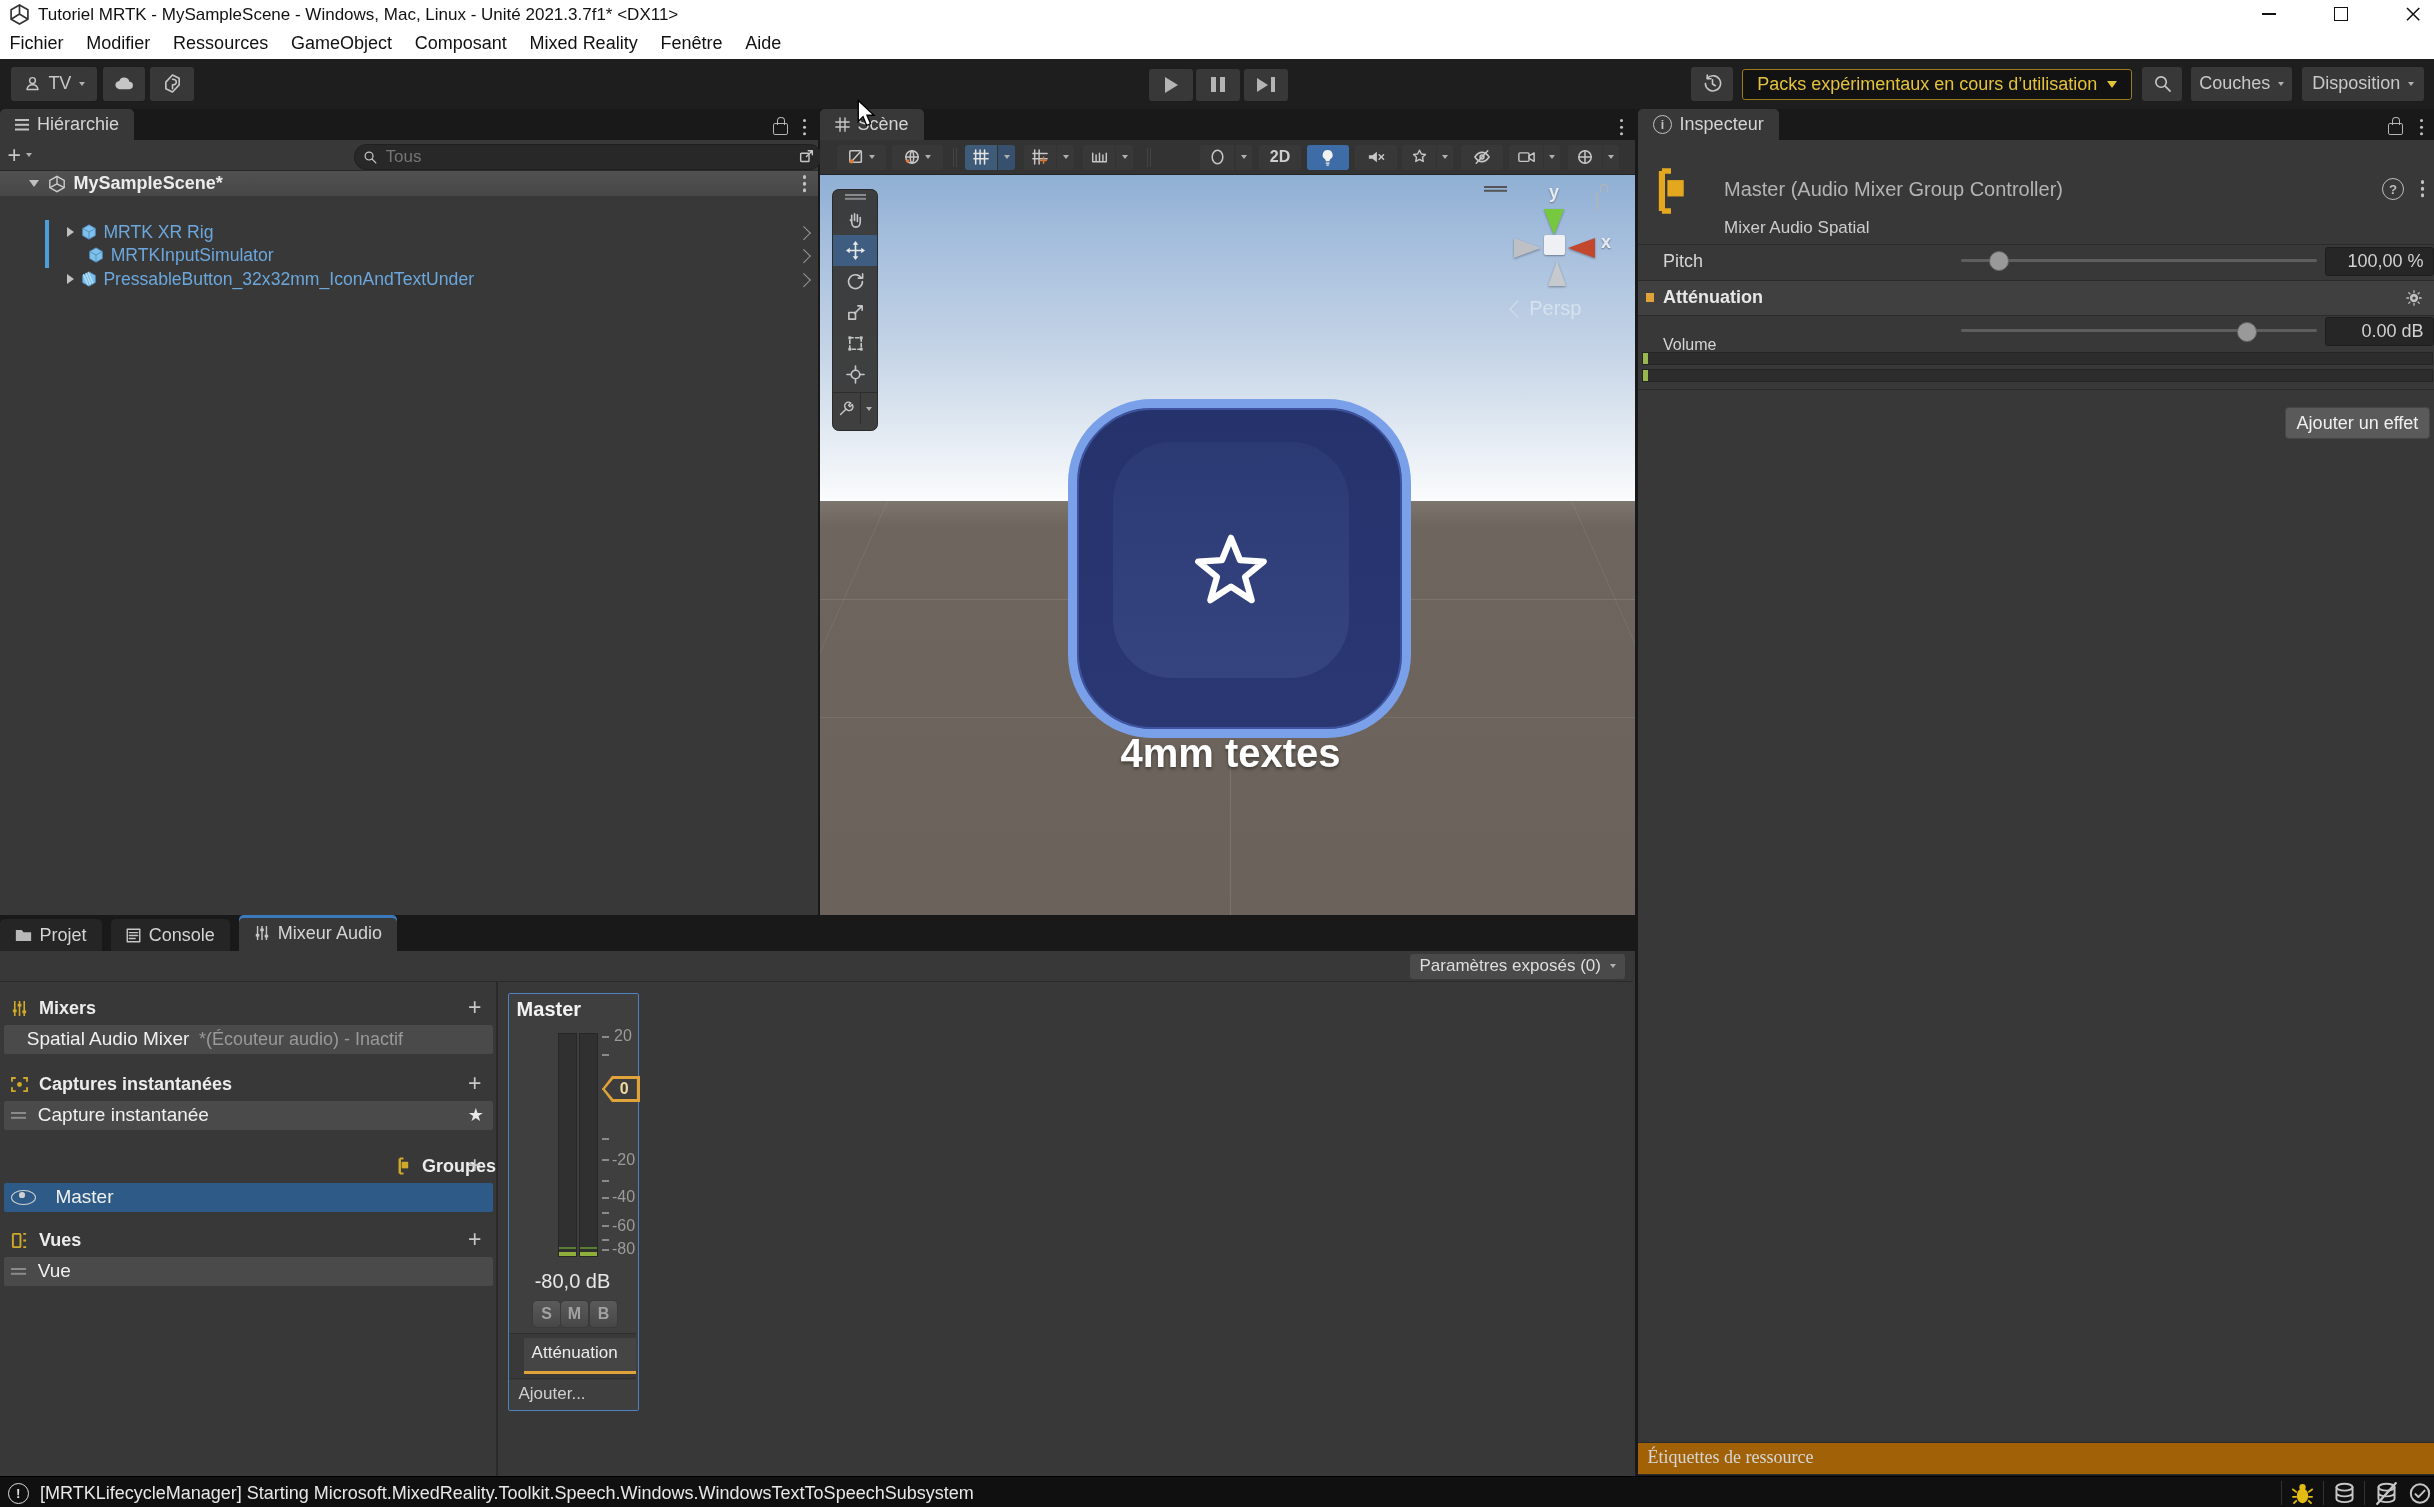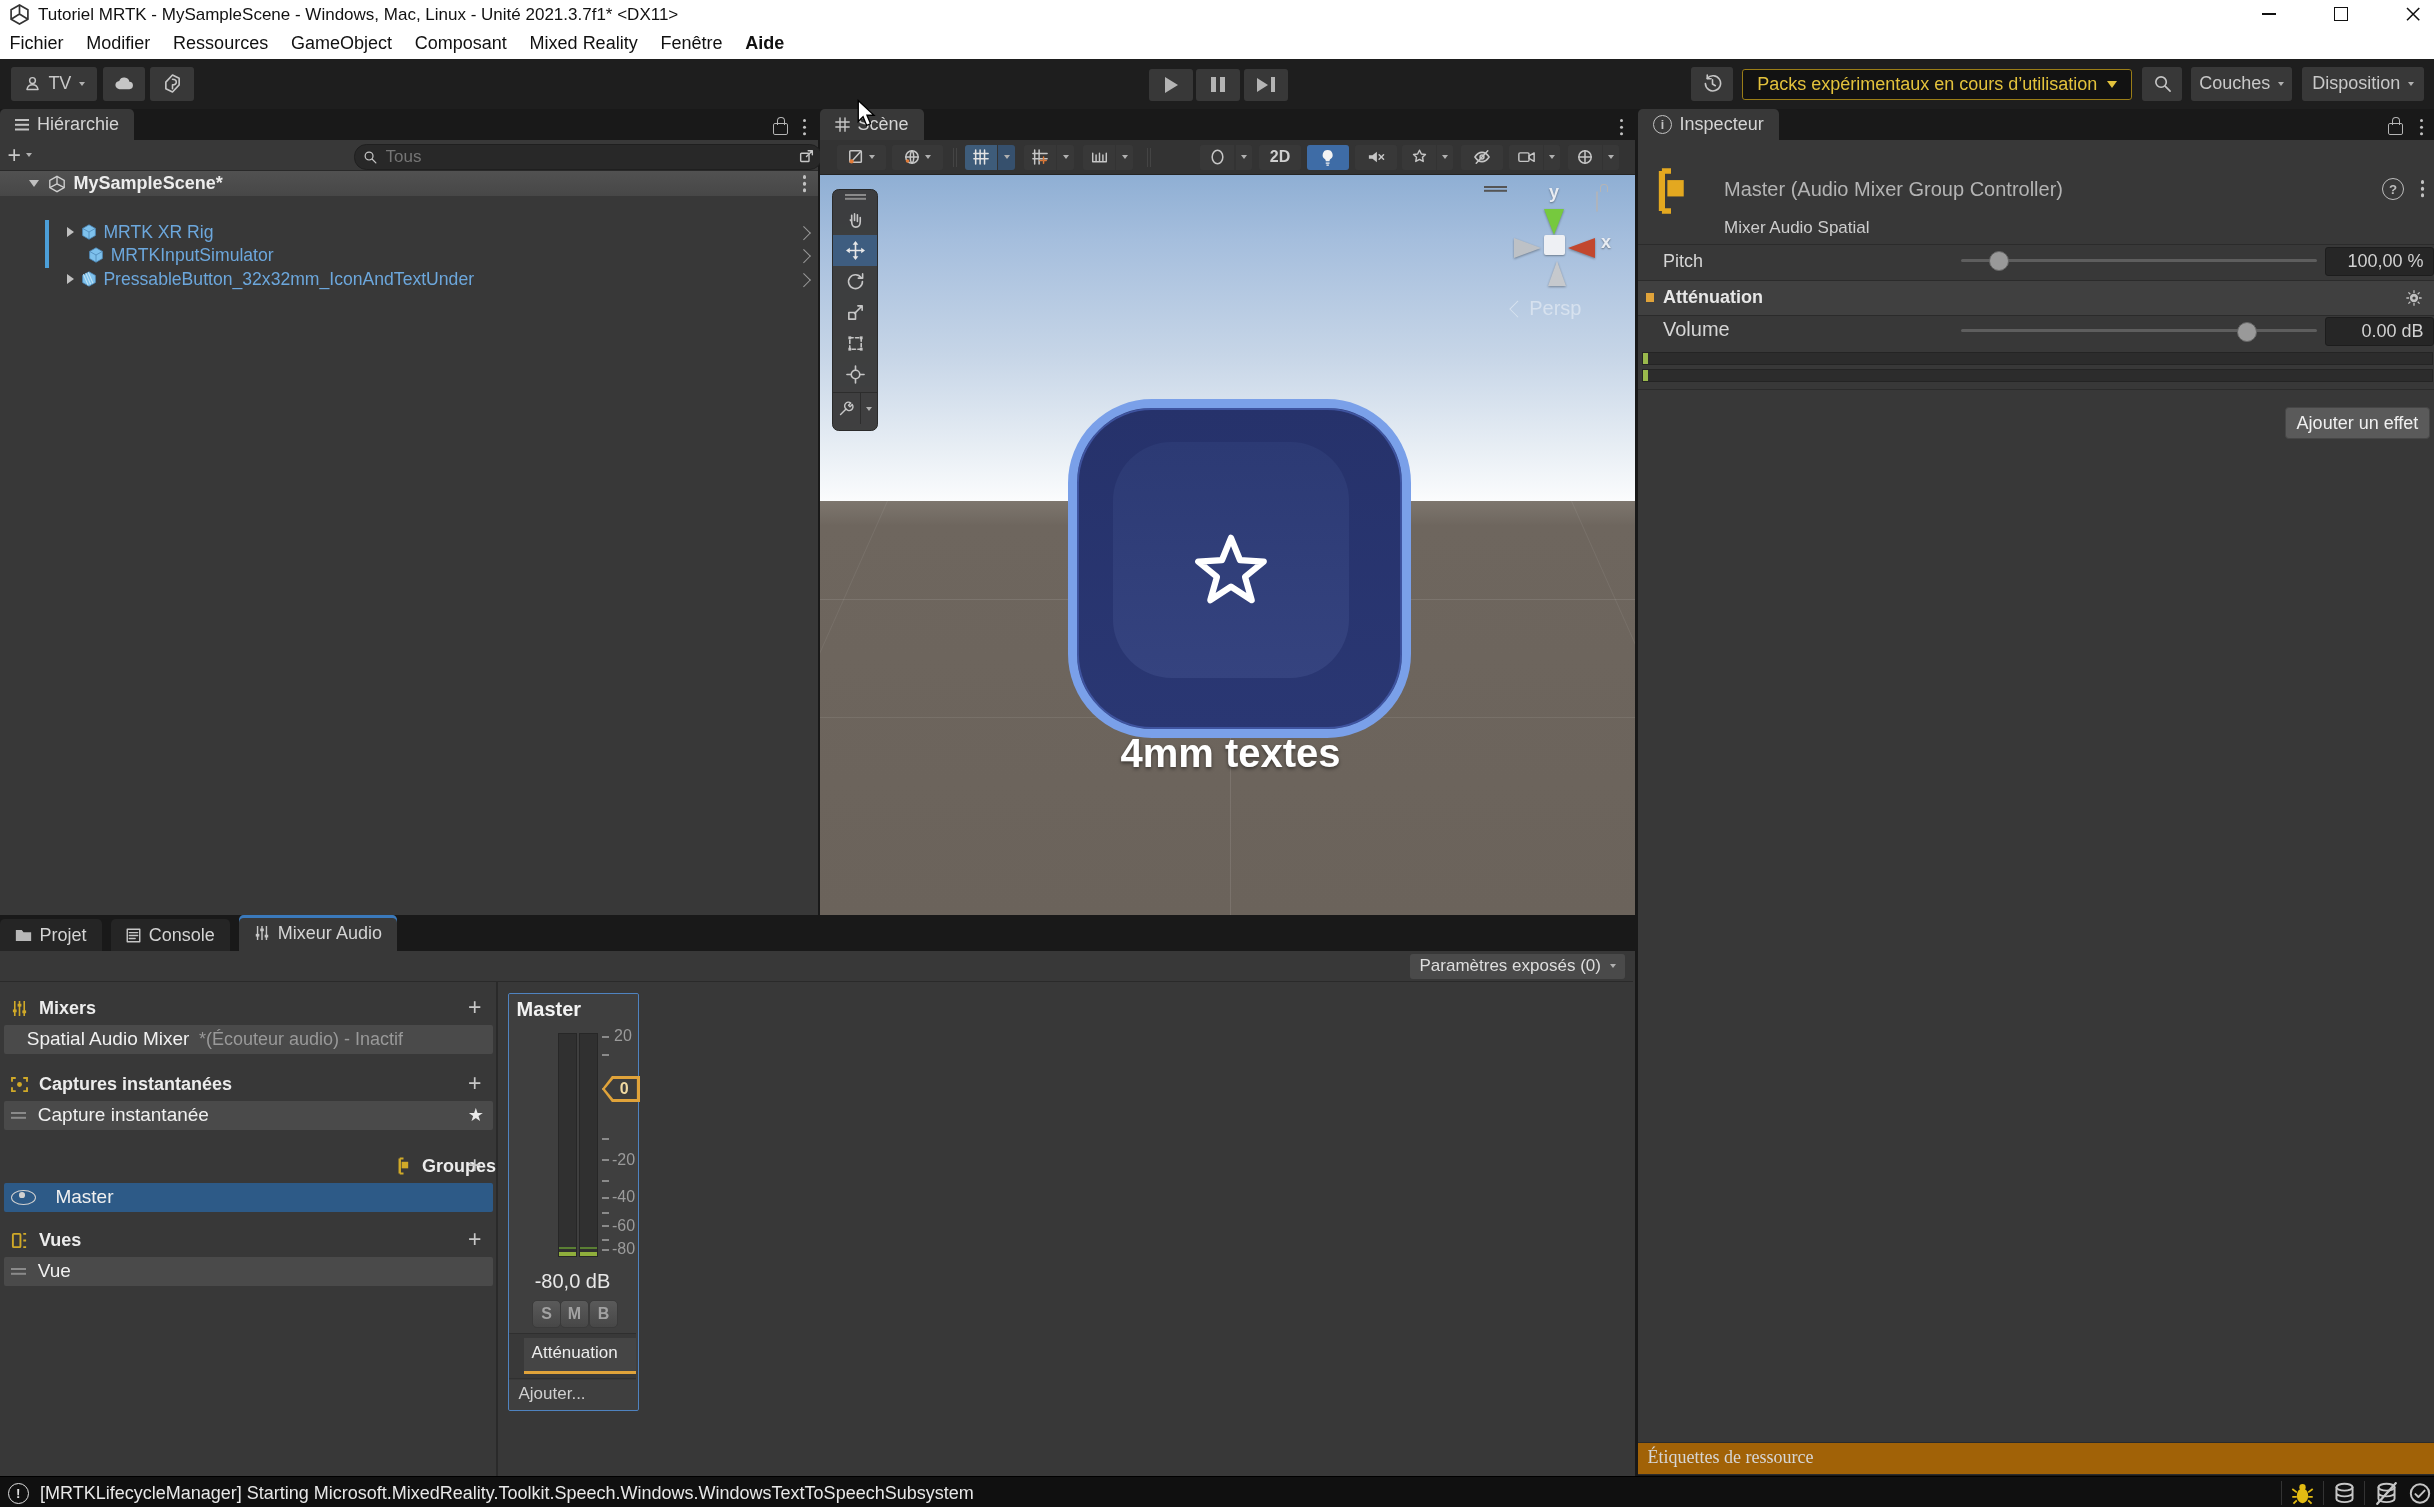--- a/index.html
+++ b/index.html
@@ -62,21 +62,21 @@
   </div>
 
   <div class="abs f" style="left:0;top:28.5px;width:2435px;height:30px;background:#fff;color:#111;font-size:18px;">
     <span style="padding:0 11.4px 0 9.5px;">Fichier</span>
     <span style="padding:0 11.4px;">Modifier</span>
     <span style="padding:0 11.4px;">Ressources</span>
     <span style="padding:0 11.4px;">GameObject</span>
     <span style="padding:0 11.4px;">Composant</span>
     <span style="padding:0 11.4px;">Mixed Reality</span>
     <span style="padding:0 11.4px;">Fenêtre</span>
-    <span style="padding:0 11.4px;font-weight:bold;">Aide</span>
+    <span style="padding:0 11.4px;">Aide</span>
   </div>
 
   <div class="abs" style="left:0;top:59px;width:2435px;height:50px;background:#1e1e1e;">
     <div class="abs btn" style="left:11.4px;top:7.6px;width:86px;height:34px;">
       <svg class="ic" width="17" height="17" viewBox="0 0 20 20">
           <circle cx="10" cy="6.5" r="3.4"></circle>
           <path d="M3.5 17c.8-4 3.2-5.5 6.5-5.5s5.7 1.5 6.5 5.5z"></path>
         </svg>
       <span style="font-size:18px;">TV</span>
       <span class="caret sm"></span>
@@ -458,21 +458,21 @@
       <div class="abs" style="left:0;top:140px;width:797px;height:34px;background:#404040;border-top:1px solid #2b2b2b;border-bottom:1px solid #2b2b2b;">
         <div class="abs" style="left:7.6px;top:12.4px;width:8.6px;height:8.6px;background:#e0a33a;"></div>
         <span class="abs" style="left:25px;top:5.7px;color:#e6e6e6;font-size:18px;font-weight:bold;">Atténuation</span>
         <svg class="abs gearsvg" style="left:767px;top:7.6px;" width="18" height="18" viewBox="0 0 20 20" stroke-width="1.4">
           <path d="M10 1.5v3M10 15.5v3M1.5 10h3M15.5 10h3M3.8 3.8l2.1 2.1M14.1 14.1l2.1 2.1M16.2 3.8l-2.1 2.1M5.9 14.1l-2.1 2.1"></path>
           <circle cx="10" cy="10" r="4.6" fill="#c0c0c0" stroke="none"></circle>
             <circle cx="10" cy="10" r="1.8" fill="#404040" stroke="none"></circle>
         </svg>
       </div>
 
-      <span class="abs" style="left:25px;top:178px;color:#d6d6d6;font-size:20px;">Volume</span>
+      <span class="abs" style="left:25px;top:196px;color:#d6d6d6;font-size:16px;">Volume</span>
       <div class="abs sldr-track" style="left:323px;top:189px;width:356px;"></div>
       <div class="abs sldr-handle" style="left:599px;top:182px;"></div>
       <div class="abs valbox" style="left:687px;top:177px;width:88px;height:27px;">0.00 dB</div>
 
       <div class="abs" style="left:3.8px;top:212px;width:789px;height:11.4px;background:#2c2c2c;border:1px solid #242424;">
         <div style="width:4.8px;height:100%;background:#9ab94c;"></div>
       </div>
       <div class="abs" style="left:3.8px;top:229px;width:789px;height:11.4px;background:#2c2c2c;border:1px solid #242424;">
         <div style="width:4.8px;height:100%;background:#9ab94c;"></div>
       </div>

